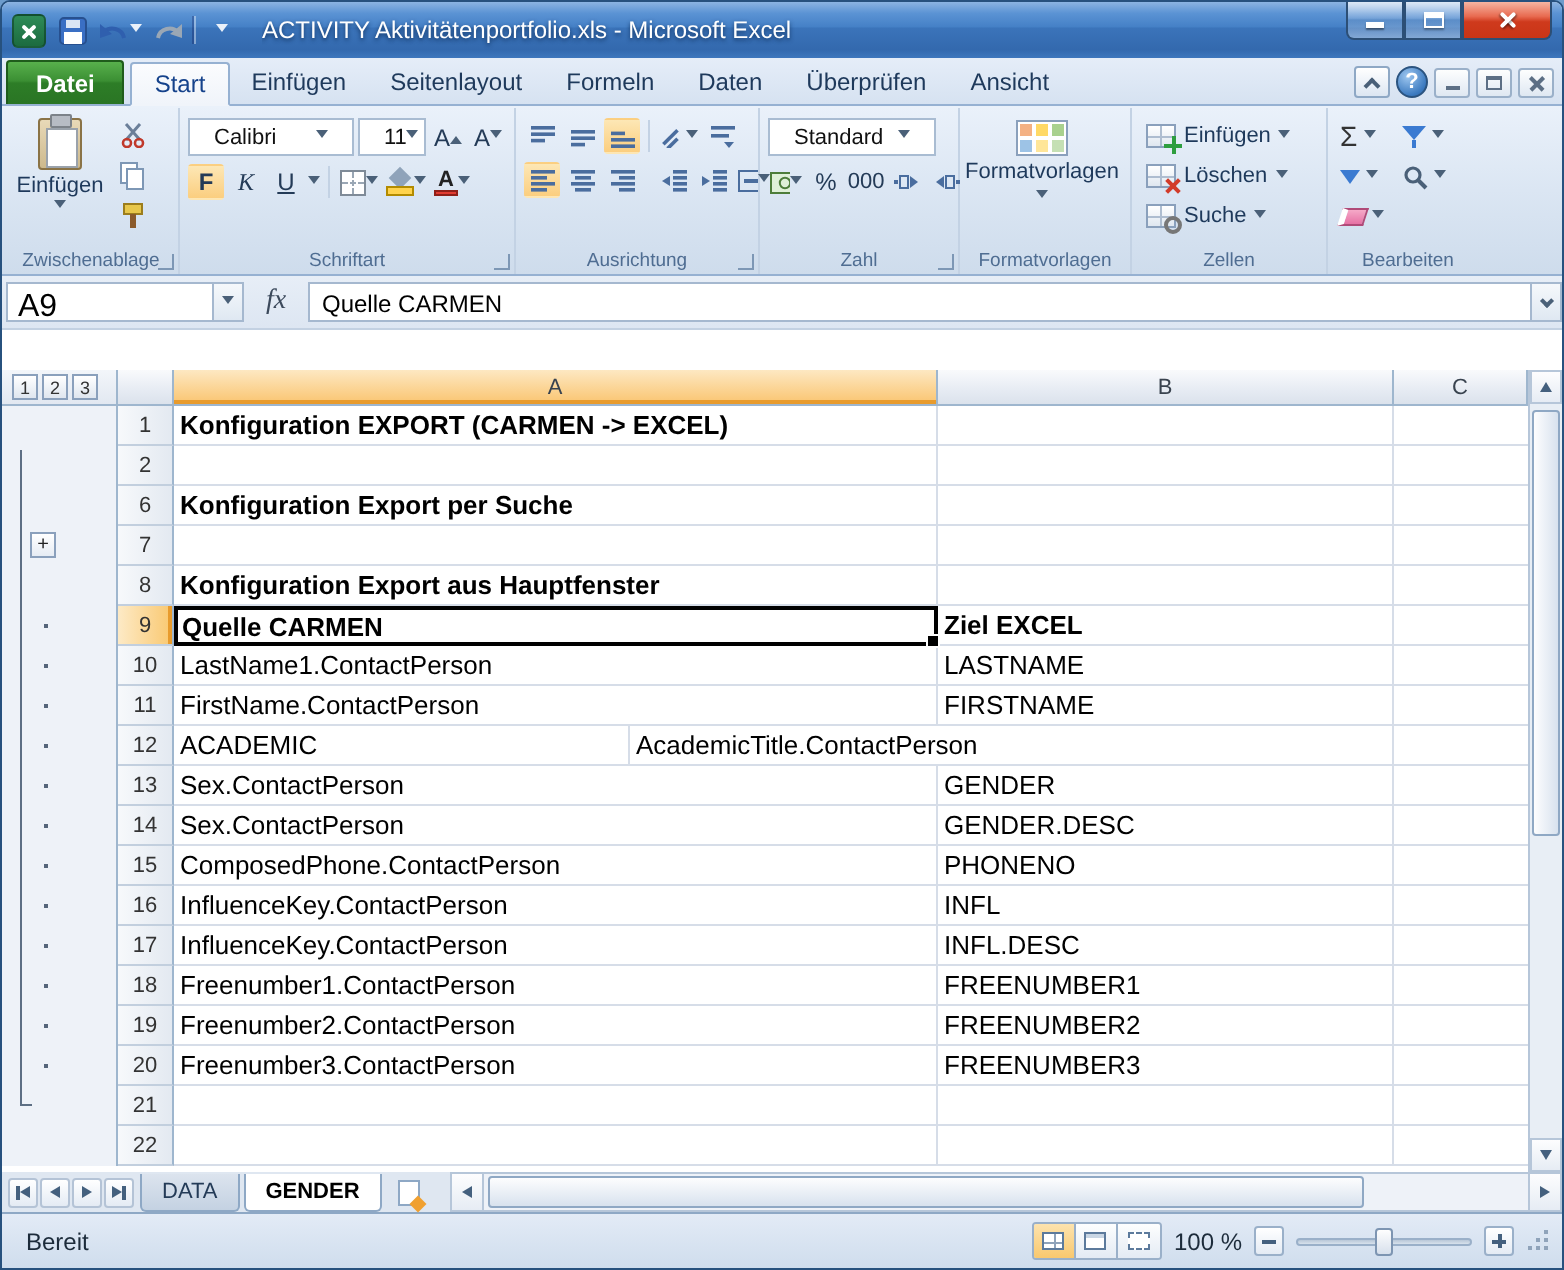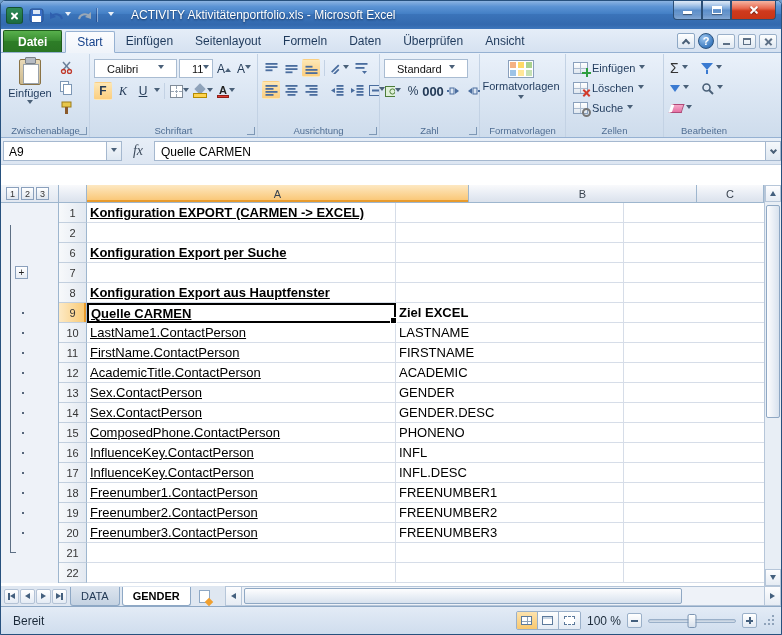--- a/index.html
+++ b/index.html
@@ -120,21 +120,21 @@
   .fillarrow { width: 0; height: 0; border: 5px solid transparent; border-top: 7px solid #3a7ad1; margin-top: 5px; }
   .eraser { width: 13px; height: 9px; background: linear-gradient(#f5a9c8,#e671a4); transform: skewX(-18deg);
     border: 1px solid #b04a78; border-left: 3px solid #fff; }
   .funnel-wrap { display: flex; flex-direction: column; align-items: center; }
   .funnel { width: 0; height: 0; border-left: 6px solid transparent; border-right: 6px solid transparent; border-top: 7px solid #3a7ad1; }
   .funnel-stem { width: 2px; height: 4px; background: #3a7ad1; }
 
   
   .fbar { flex: 0 0 26px; display: flex; align-items: center; padding: 3px 0;
     background: linear-gradient(#e7eef7,#dde6f2); border-bottom: 1px solid #c3d1e2; }
-  .namebox { width: 104px; height: 20px; background: #fff; border: 1px solid #a5b8cf; font-size: 12px; padding: 3px 5px; margin-left: 2px; }
+  .namebox { width: 104px; height: 20px; background: #fff; border: 1px solid #a5b8cf; font-size: 16px; padding: 3px 5px; margin-left: 2px; }
   .nb-dd { width: 15px; height: 20px; border: 1px solid #a5b8cf; border-left: none;
     background: linear-gradient(#f5f8fb,#dfe8f2); display: flex; align-items: center; justify-content: center; }
   .fx-btn { width: 26px; height: 20px; margin: 0 3px; display: flex; align-items: center; justify-content: center;
     font-style: italic; font-family: "Liberation Serif", serif; font-size: 14px; color: #3c4a5c; }
   .fcontent { flex: 1; height: 20px; background: #fff; border: 1px solid #a5b8cf; border-right: none; font-size: 12px; padding: 3px 6px; }
   .fexpand { width: 16px; height: 20px; background: linear-gradient(#f5f8fb,#dfe8f2); border: 1px solid #a5b8cf;
     display: flex; align-items: center; justify-content: center; }
   .chev-down { width: 5px; height: 5px; border-right: 2px solid #4a6078; border-bottom: 2px solid #4a6078; transform: rotate(45deg); margin-top: -2px; }
   .fwhite { flex: 0 0 20px; background: #fff; }
 
@@ -152,21 +152,21 @@
   .hA { width: 382px; } .hB { width: 228px; } .hC { flex: 1; }
 
   .rows { position: relative; }
   .row { display: flex; height: 20px; width: calc(100% - 17px); }
   .gut { width: 58px; background: #eef2f8; border-right: 1px solid #9eb6ce; }
   .rh { width: 28px; background: linear-gradient(90deg,#f7f9fb,#e3e9f1); border-right: 1px solid #9eb6ce;
     border-bottom: 1px solid #c2cfde; font-size: 11px; display: flex; align-items: center; justify-content: center; color: #333; }
   .rh.sel { background: linear-gradient(90deg,#fdeac6,#f9c870); box-shadow: inset -2px 0 0 #e89b2d; }
   .cell { border-right: 1px solid #d6dde8; border-bottom: 1px solid #d6dde8; padding: 2px 3px 0;
     font-size: 13px; color: #000; white-space: nowrap; overflow: hidden; }
-  .cA { width: 309px; text-decoration: underline; } .cB { width: 228px; } .cC { flex: 1; border-right: none; }
+  .cA { width: 382px; } .cB { width: 228px; } .cC { flex: 1; border-right: none; }
   .bolda { font-weight: bold; }
   .selcell { position: relative; border: 2px solid #000; padding: 1px 2px 0; overflow: visible; z-index: 2; }
   .selcell::after { content:""; position:absolute; right:-3px; bottom:-3px; width:5px; height:5px; background:#000; border:1px solid #fff; }
 
   .outline-layer { position: absolute; left: 0; top: 0; width: 58px; height: 100%; pointer-events: none; }
   .oline { position: absolute; left: 9px; top: 40px; width: 1px; height: 328px; background: #5d6f84; }
   .oline::after { content:""; position:absolute; left:0; bottom:0; width:6px; height:1px; background:#5d6f84; }
   .obtn { position: absolute; left: 14px; top: 81px; width: 13px; height: 13px; border: 1px solid #8aa0bc;
     background: linear-gradient(#fff,#e6ecf4); font-size: 10px; line-height: 11px; text-align: center; color: #222; pointer-events: auto; }
   .odots { position: absolute; left: 21px; top: 127px; width: 2px; height: 2px; background: #55657a;
@@ -497,21 +497,21 @@
         </div>
         <div class="frow">
           <span class="fbtn">
               <svg width="15" height="11">
                 <rect x="0.5" y="0.5" width="14" height="10" fill="#dff0d8" stroke="#4d7d3a"></rect>
                 <circle cx="7.5" cy="5.5" r="2.6" fill="none" stroke="#4d7d3a"></circle>
               </svg>
               <span class="dd"></span>
             </span>
           <span class="fbtn">%</span>
-          <span class="fbtn" style="font-size:13px;font-weight:bold">000</span>
+          <span class="fbtn" style="font-size:11px;font-weight:normal">000</span>
           <span class="fbtn">
               <svg class="ai" width="13" height="10">
                 <rect x="0" y="4" width="2" height="2"></rect>
                 <rect x="3" y="2" width="4" height="6" class="stroke"></rect>
                 <polygon points="8,2 12,5 8,8"></polygon>
               </svg>
             </span>
           <span class="fbtn">
               <svg class="ai" width="13" height="10">
                 <polygon points="5,2 1,5 5,8"></polygon>
@@ -684,22 +684,22 @@
       <div class="row">
           <div class="gut"></div>
           <div class="rh">11</div>
           <div class="cell cA">FirstName.ContactPerson</div>
           <div class="cell cB">FIRSTNAME</div>
           <div class="cell cC"></div>
         </div>
       <div class="row">
           <div class="gut"></div>
           <div class="rh">12</div>
+          <div class="cell cB">ACADEMIC</div>
           <div class="cell cA">AcademicTitle.ContactPerson</div>
-          <div class="cell cB">ACADEMIC</div>
           <div class="cell cC"></div>
         </div>
       <div class="row">
           <div class="gut"></div>
           <div class="rh">13</div>
           <div class="cell cA">Sex.ContactPerson</div>
           <div class="cell cB">GENDER</div>
           <div class="cell cC"></div>
         </div>
       <div class="row">

